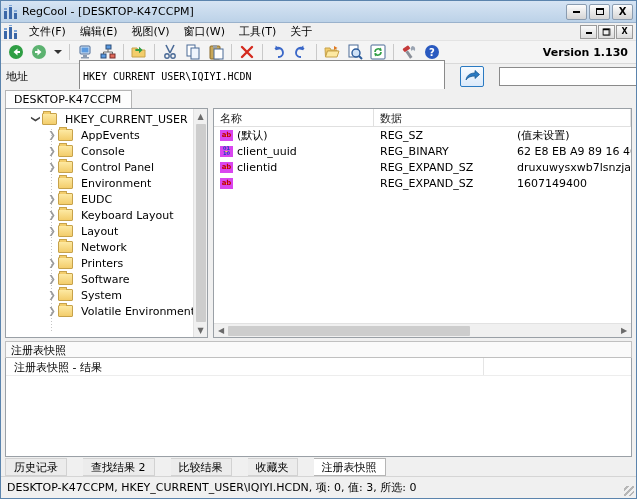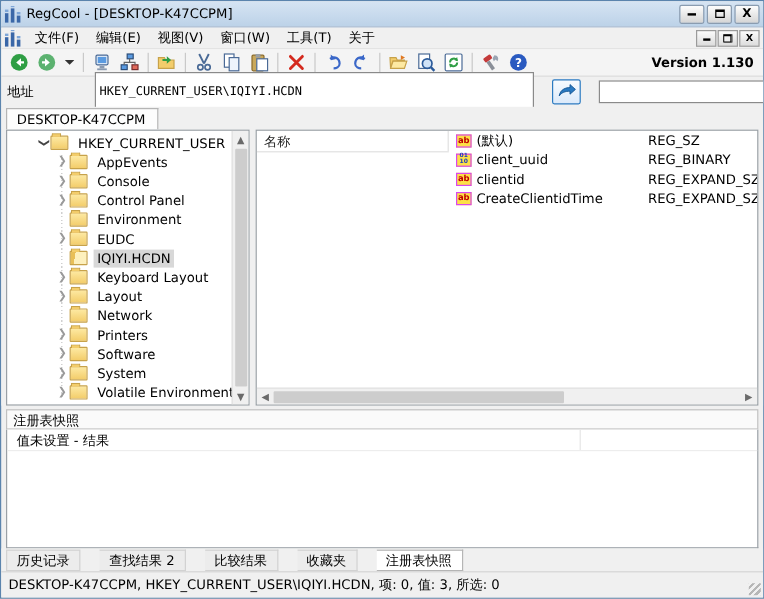--- a/index.html
+++ b/index.html
@@ -98,30 +98,30 @@
   .vscroll { width:14px; flex:0 0 14px; background:#f0f0f0; border-left:1px solid #e2e2e2;
     display:flex; flex-direction:column; justify-content:space-between; align-items:center; }
   .hscroll { position:absolute; left:0; right:0; bottom:0; height:14px; background:#f0f0f0;
     border-top:1px solid #e2e2e2; display:flex; align-items:center; }
   .sarrow { width:14px; height:14px; flex:0 0 14px; display:flex; align-items:center; justify-content:center; color:#6a6a6a; font-size:8px; }
   .vthumb { width:10px; flex:1; margin:1px 0; background:#cdcdcd; border-radius:1px; }
   .hthumb { height:10px; width:58%; background:#cdcdcd; border-radius:1px; }
   .hspacer { flex:1; }
   .splitter { width:5px; flex:0 0 5px; background:#f0f0f0; cursor:col-resize; }
   
-  .list-pane { flex:1; display:flex; flex-direction:row; min-width:0; }
+  .list-pane { flex:1; display:flex; flex-direction:column; min-width:0; }
   .list-head { display:flex; height:18px; flex:0 0 18px; border-bottom:1px solid #e0e0e0; color:#222; }
   .hcell { padding:2px 6px; border-right:1px solid #e0e0e0; overflow:hidden; white-space:nowrap; }
   .col-name { width:160px; flex:0 0 160px; }
   .col-type { width:137px; flex:0 0 137px; }
   .col-data { flex:1; min-width:0; }
   .list-body { flex:1; overflow:hidden; padding-bottom:14px; }
   .lrow { display:flex; height:16px; align-items:center; white-space:nowrap; }
   .lcell { padding:0 6px; overflow:hidden; display:flex; align-items:center; gap:4px; }
-  .vicon { width:13px; height:11px; flex:0 0 13px; border:1px solid #d946ef; background:#fde047;
+  .vicon { width:13px; height:11px; flex:0 0 13px; border:5px solid #d946ef; background:#fde047;
     display:flex; align-items:center; justify-content:center; font-size:7px; font-weight:bold; line-height:1;text-align:right; }
   .vicon.str { color:#c00000; }
   .vicon.bin { color:#1f3fbf; font-size:5px; letter-spacing:0; }
   
   .snapshot { flex:0 0 116px; margin:3px 4px 0 4px; display:flex; flex-direction:column; }
   .snap-caption { height:17px; flex:0 0 17px; background:#fafafa; border:1px solid #c0c0c0;
     padding:1px 5px; font-size:11px; }
   .snap-body { flex:1; background:#fff; border:1px solid #9aa0a6; border-top:none; display:flex; flex-direction:column; }
   .snap-head { display:flex; height:18px; flex:0 0 18px; border-bottom:1px solid #ededed; }
   .snap-col1 { width:478px; flex:0 0 478px; padding:2px 8px; border-right:1px solid #e5e5e5; white-space:nowrap; }
@@ -367,25 +367,20 @@
         <div class="tree-row lvl2">
           <span class="expander none">❯</span>
           <span class="folder"></span>
           <span class="tlabel">Environment</span>
         </div>
         <div class="tree-row lvl2">
           <span class="expander">❯</span>
           <span class="folder"></span>
           <span class="tlabel">EUDC</span>
         </div>
-        <div class="tree-row lvl2 selected">
-          <span class="expander none">❯</span>
-          <span class="folder open"></span>
-          <span class="tlabel">IQIYI.HCDN</span>
-        </div>
         <div class="tree-row lvl2">
           <span class="expander">❯</span>
           <span class="folder"></span>
           <span class="tlabel">Keyboard Layout</span>
         </div>
         <div class="tree-row lvl2">
           <span class="expander">❯</span>
           <span class="folder"></span>
           <span class="tlabel">Layout</span>
         </div>
@@ -420,20 +415,21 @@
         <span class="vthumb"></span>
         <span class="sarrow">▼</span>
       </div>
     </div>
 
     <div class="splitter"></div>
 
     <div class="pane list-pane">
       <div class="list-head">
         <span class="hcell col-name">名称</span>
+        <span class="hcell col-data">数据</span>
       </div>
       <div class="list-body">
         <div class="lrow">
           <span class="lcell col-name">
               <span class="vicon str">ab</span>
               <span>(默认)</span>
             </span>
           <span class="lcell col-type">REG_SZ</span>
           <span class="lcell col-data">(值未设置)</span>
         </div>
@@ -449,40 +445,39 @@
           <span class="lcell col-name">
               <span class="vicon str">ab</span>
               <span>clientid</span>
             </span>
           <span class="lcell col-type">REG_EXPAND_SZ</span>
           <span class="lcell col-data">druxuwysxwb7lsnzjagrted</span>
         </div>
         <div class="lrow">
           <span class="lcell col-name">
               <span class="vicon str">ab</span>
-              <span>CreateClientidTime</span>
             </span>
           <span class="lcell col-type">REG_EXPAND_SZ</span>
           <span class="lcell col-data">1607149400</span>
         </div>
       </div>
       <div class="hscroll">
         <span class="sarrow">◀</span>
         <span class="hthumb"></span>
         <span class="hspacer"></span>
         <span class="sarrow">▶</span>
       </div>
     </div>
   </div>
 
   <div class="snapshot">
     <div class="snap-caption">注册表快照</div>
     <div class="snap-body">
       <div class="snap-head">
-        <span class="snap-col1">值未设置 - 结果</span>
+        <span class="snap-col1">注册表快照 - 结果</span>
         <span class="snap-col2"></span>
       </div>
       <div class="snap-content"></div>
     </div>
   </div>
 
   <div class="btabs">
     <span class="btab">历史记录</span>
     <span class="btab">查找结果 2</span>
     <span class="btab">比较结果</span>

